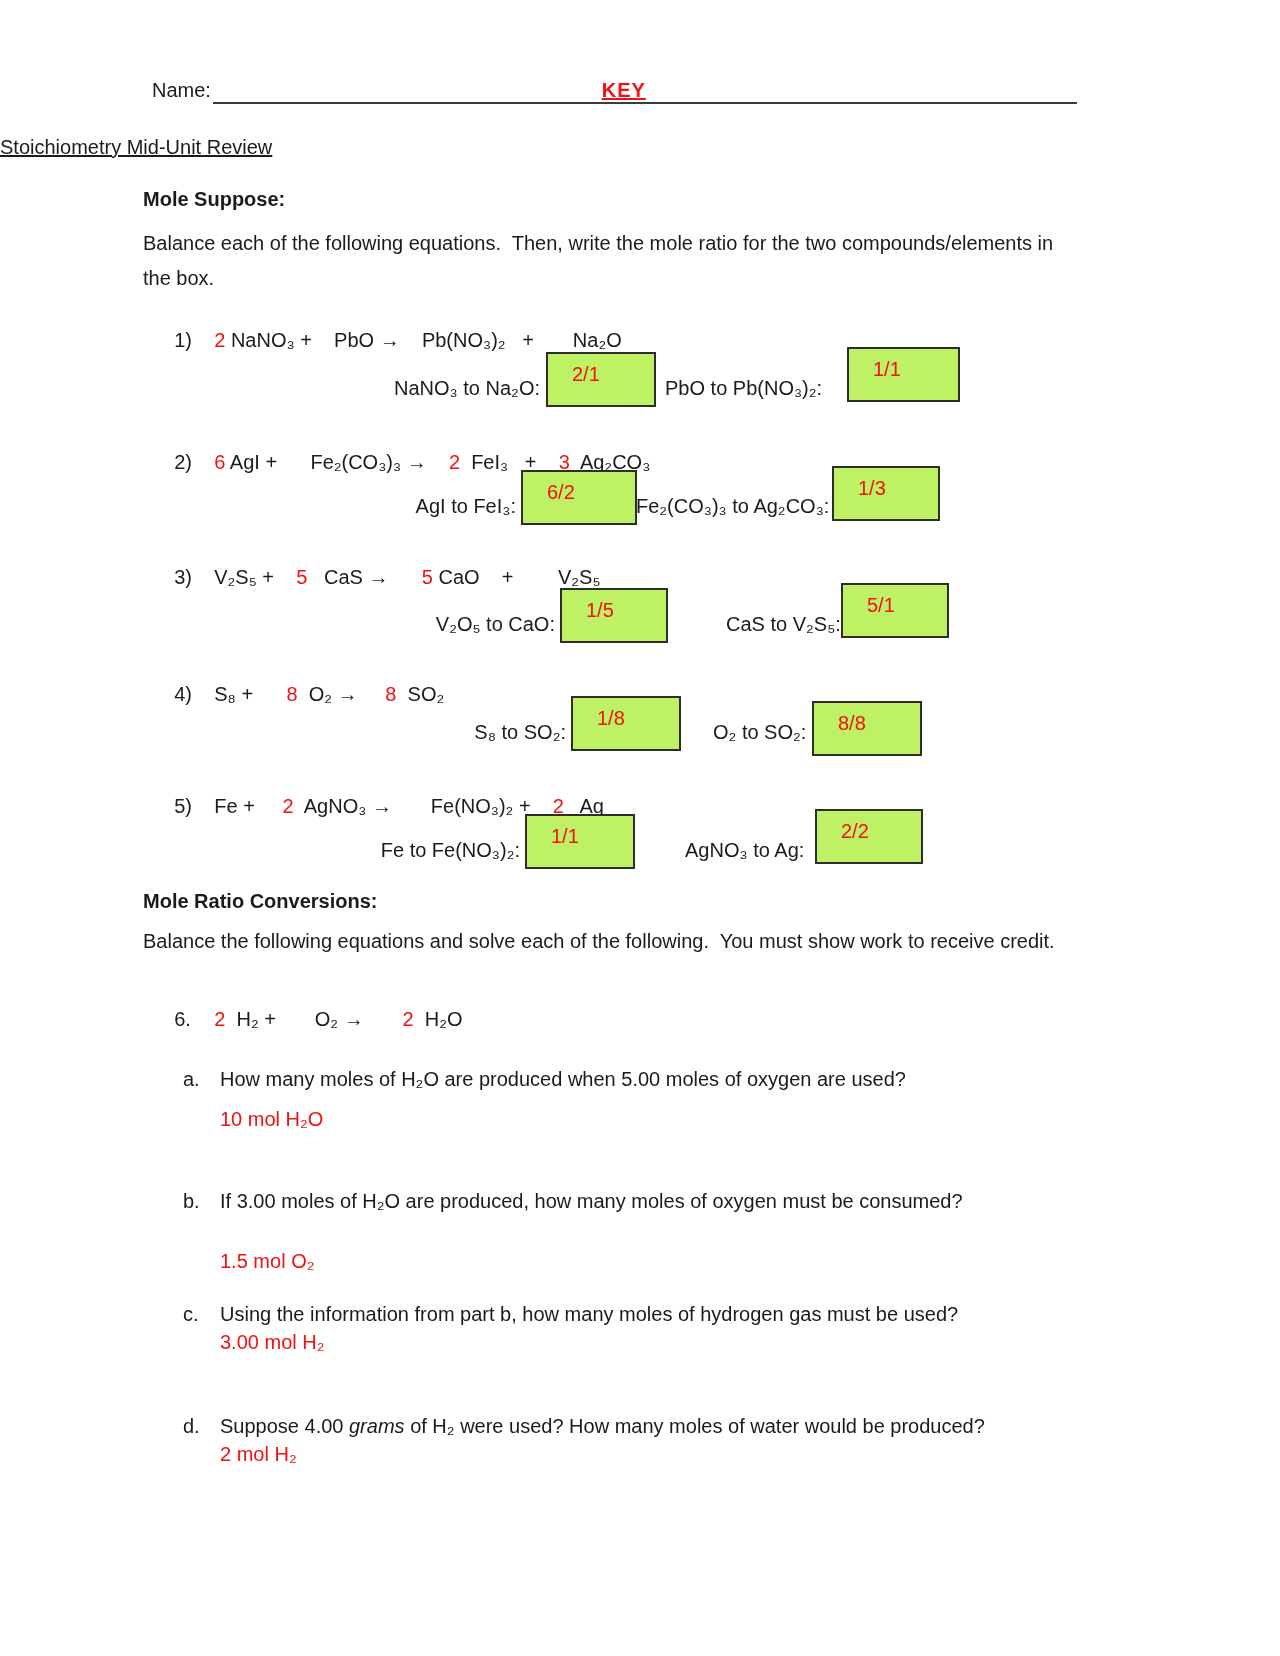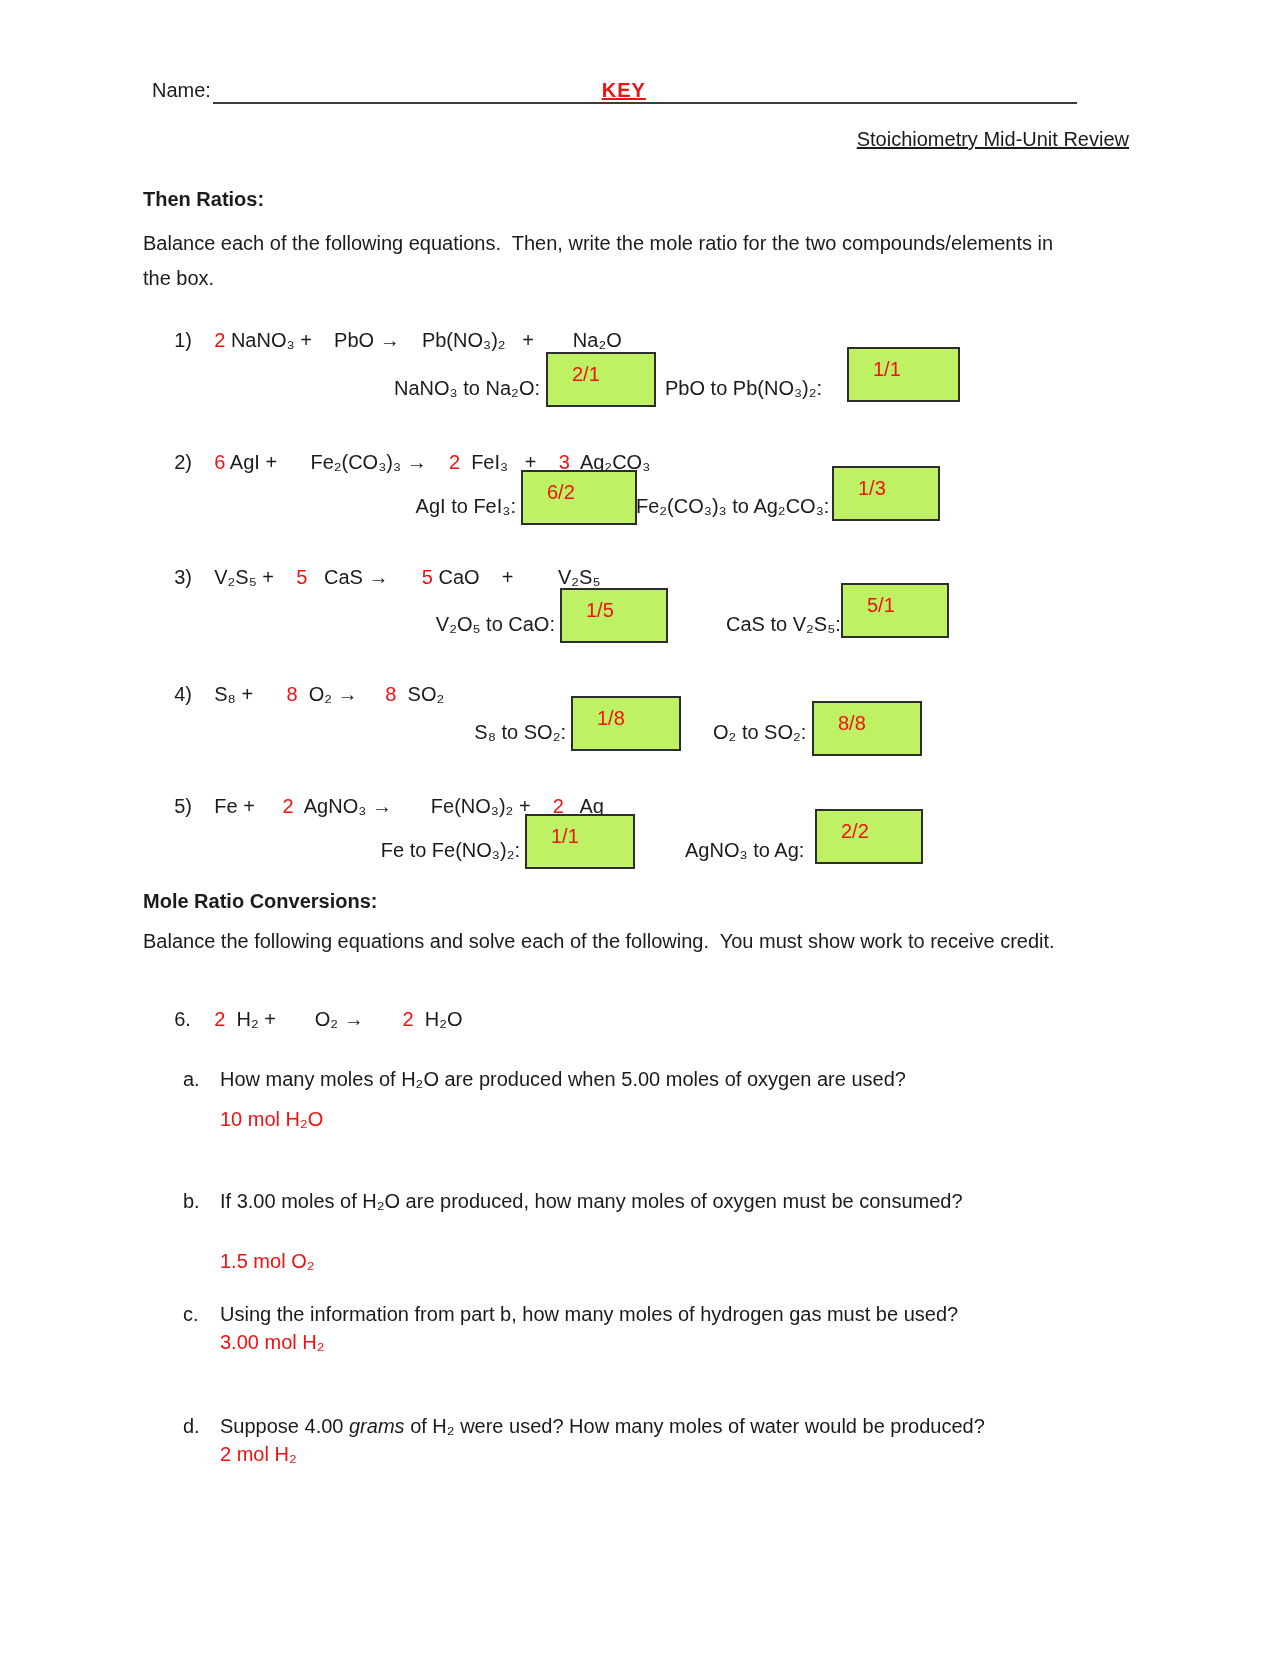--- a/index.html
+++ b/index.html
@@ -16,21 +16,21 @@
 
   
   #name-row { top:74px; left:143px; width:925px; display:flex; align-items:flex-end;margin-left:9px; }
   #name-label { white-space:pre; padding-bottom:2px; }
   #name-line { flex:1; border-bottom:2px solid #3c3c3c; height:28px; position:relative; margin-left:2px; }
   #key-text {
     position:absolute; left:45%; bottom:0px;
     color:var(--red); font-weight:bold; text-decoration:underline; letter-spacing:1px;
   }
 
-  #doc-title { top:128px; left:0; width:1129px; text-align:right; }
+  #doc-title { top:136px; left:0; width:1129px; text-align:left; }
   #doc-title span { text-decoration:underline; }
 
   .heading { font-weight:bold; }
   #h-mole-ratios { top:188px; left:143px; }
   #p-instructions1 { top:226px; left:143px; width:940px; white-space:pre-wrap; line-height:35px; }
   #h-conversions { top:890px; left:143px; }
   #p-instructions2 { top:930px; left:143px; white-space:pre; }
 
   
   .eq-row { left:152px; white-space:pre; }
@@ -62,21 +62,21 @@
     <span id="name-label">Name:</span>
     <div id="name-line">
       <span id="key-text">KEY</span>
     </div>
   </div>
 
   <div class="abs" id="doc-title">
     <span>Stoichiometry Mid-Unit Review</span>
   </div>
 
-  <div class="abs heading" id="h-mole-ratios">Then Ratios:</div>
+  <div class="abs heading" id="h-mole-ratios">Mole Suppose:</div>
   <div class="abs" id="p-instructions1">Balance each of the following equations.  Then, write the mole ratio for the two compounds/elements in the box.</div>
 
   <div class="abs eq-row" style="top:306px">
     <span class="qnum">1)</span><span><span class="red">2</span><span> NaNO₃ +    PbO →    Pb(NO₃)₂   +       Na₂O</span></span>
   </div>
   <div class="abs ratio-row" style="top:352px">
     <span class="rlabel" style="right:740px">NaNO₃ to Na₂O:</span>
     <div class="abox" style="left:546px;width:110px"><span class="aval">2/1</span></div>
     <span class="rlabel" style="left:665px">PbO to Pb(NO₃)₂:</span>
     <div class="abox" style="left:847px;width:113px;top:-5px"><span class="aval">1/1</span></div>

